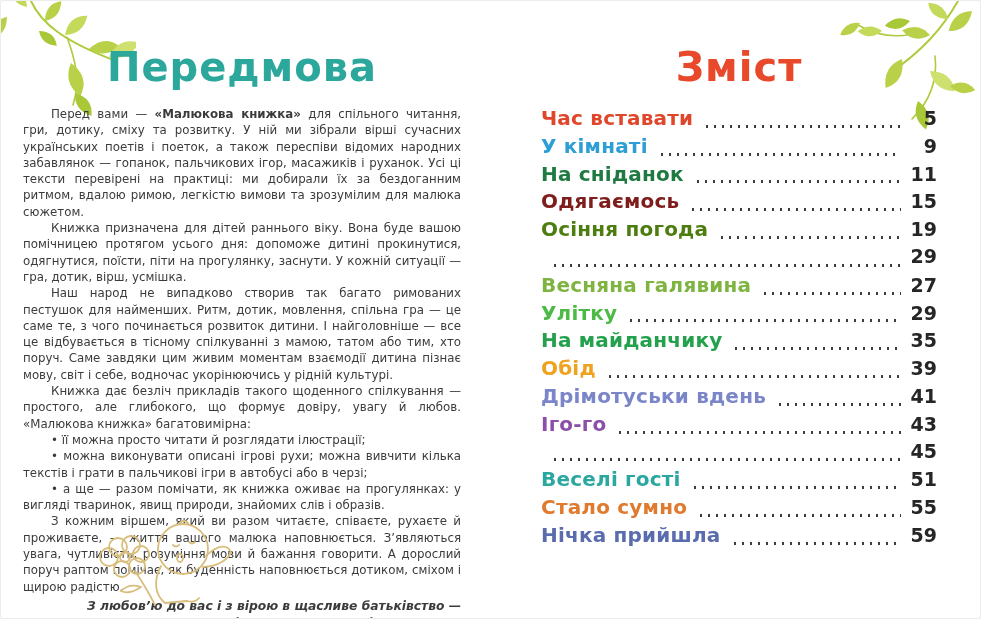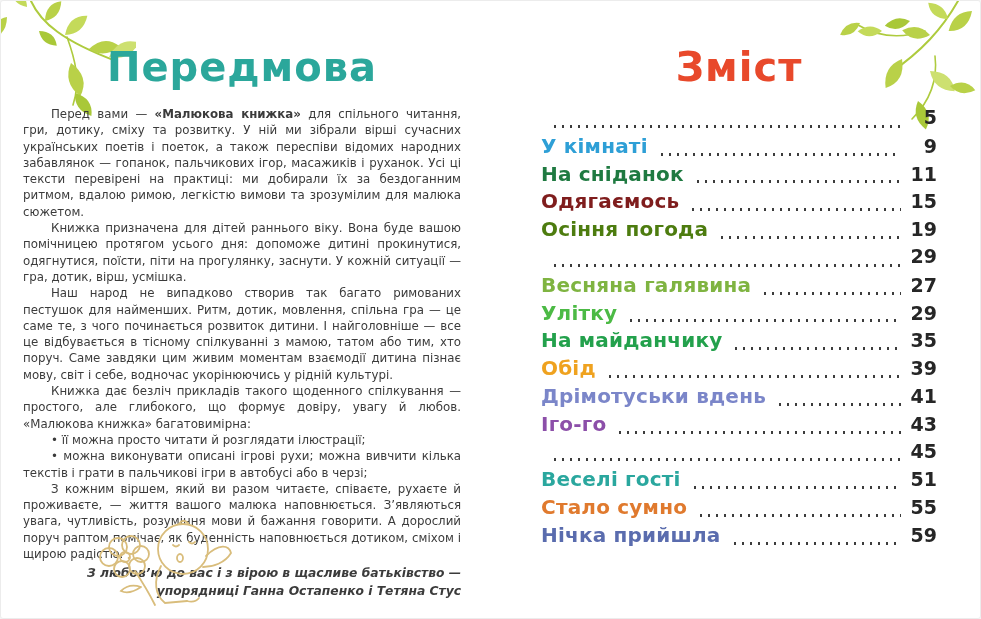--- a/index.html
+++ b/index.html
@@ -92,20 +92,21 @@
 
   <div class="page page-left">
     <h1 class="page-title" style="color: rgb(43, 167, 155);">Передмова</h1>
     <div class="body-text">
       <p><span>Перед вами — </span><b>«Малюкова книжка»</b><span> для спільного читання, гри, дотику, сміху та розвитку. У ній ми зібрали вірші сучасних українських поетів і поеток, а також переспіви відомих народних забавлянок — гопанок, пальчикових ігор, масажиків і руханок. Усі ці тексти перевірені на практиці: ми добирали їх за бездоганним ритмом, вдалою римою, легкістю вимови та зрозумілим для малюка сюжетом.</span></p>
       <p>Книжка призначена для дітей раннього віку. Вона буде вашою помічницею протягом усього дня: допоможе дитині прокинутися, одягнутися, поїсти, піти на прогулянку, заснути. У кожній ситуації — гра, дотик, вірш, усмішка.</p>
       <p>Наш народ не випадково створив так багато римованих пестушок для найменших. Ритм, дотик, мовлення, спільна гра — це саме те, з чого починається розвиток дитини. І найголовніше — все це відбувається в тісному спілкуванні з мамою, татом або тим, хто поруч. Саме завдяки цим живим моментам взаємодії дитина пізнає мову, світ і себе, водночас укорінюючись у рідній культурі.</p>
       <p>Книжка дає безліч прикладів такого щоденного спілкування — простого, але глибокого, що формує довіру, увагу й любов. «Малюкова книжка» багатовимірна:</p>
       <p>• її можна просто читати й розглядати ілюстрації;</p>
       <p>• можна виконувати описані ігрові рухи; можна вивчити кілька текстів і грати в пальчикові ігри в автобусі або в черзі;</p>
+      <p>• а ще — разом помічати, як книжка оживає на прогулянках: у вигляді тваринок, явищ природи, знайомих слів і образів.</p>
       <p>З кожним віршем, який ви разом читаєте, співаєте, рухаєте й проживаєте, — життя вашого малюка наповнюється. З’являються увага, чутливість, розуміння мови й бажання говорити. А дорослий поруч раптом помічає, як буденність наповнюється дотиком, сміхом і щирою радістю.</p>
     </div>
     <div class="signature">
       <div>З любов’ю до вас і з вірою в щасливе батьківство —</div>
       <div>упорядниці Ганна Остапенко і Тетяна Стус</div>
 
     </div>
   </div>
 
   <svg class="baby-sketch" width="150" height="100" viewBox="0 0 150 100">
@@ -131,20 +132,21 @@
     <g fill="#D9BD7C" stroke="none">
         <circle cx="30" cy="44" r="1.3"></circle>
         <circle cx="38" cy="47" r="1.3"></circle>
       </g>
   </svg>
 
   <div class="page page-right">
     <h1 class="page-title" style="color: rgb(232, 73, 43);">Зміст</h1>
     <div class="toc">
       <div class="toc-row">
+          <span class="toc-label" style="color: rgb(224, 70, 42);">Час вставати</span>
           <span class="toc-dots"></span>
           <span class="toc-page">5</span>
         </div>
       <div class="toc-row">
           <span class="toc-label" style="color: rgb(46, 159, 214); text-align: right;">У кімнаті</span>
           <span class="toc-dots"></span>
           <span class="toc-page">9</span>
         </div>
       <div class="toc-row">
           <span class="toc-label" style="color: rgb(31, 122, 65);">На сніданок</span>

